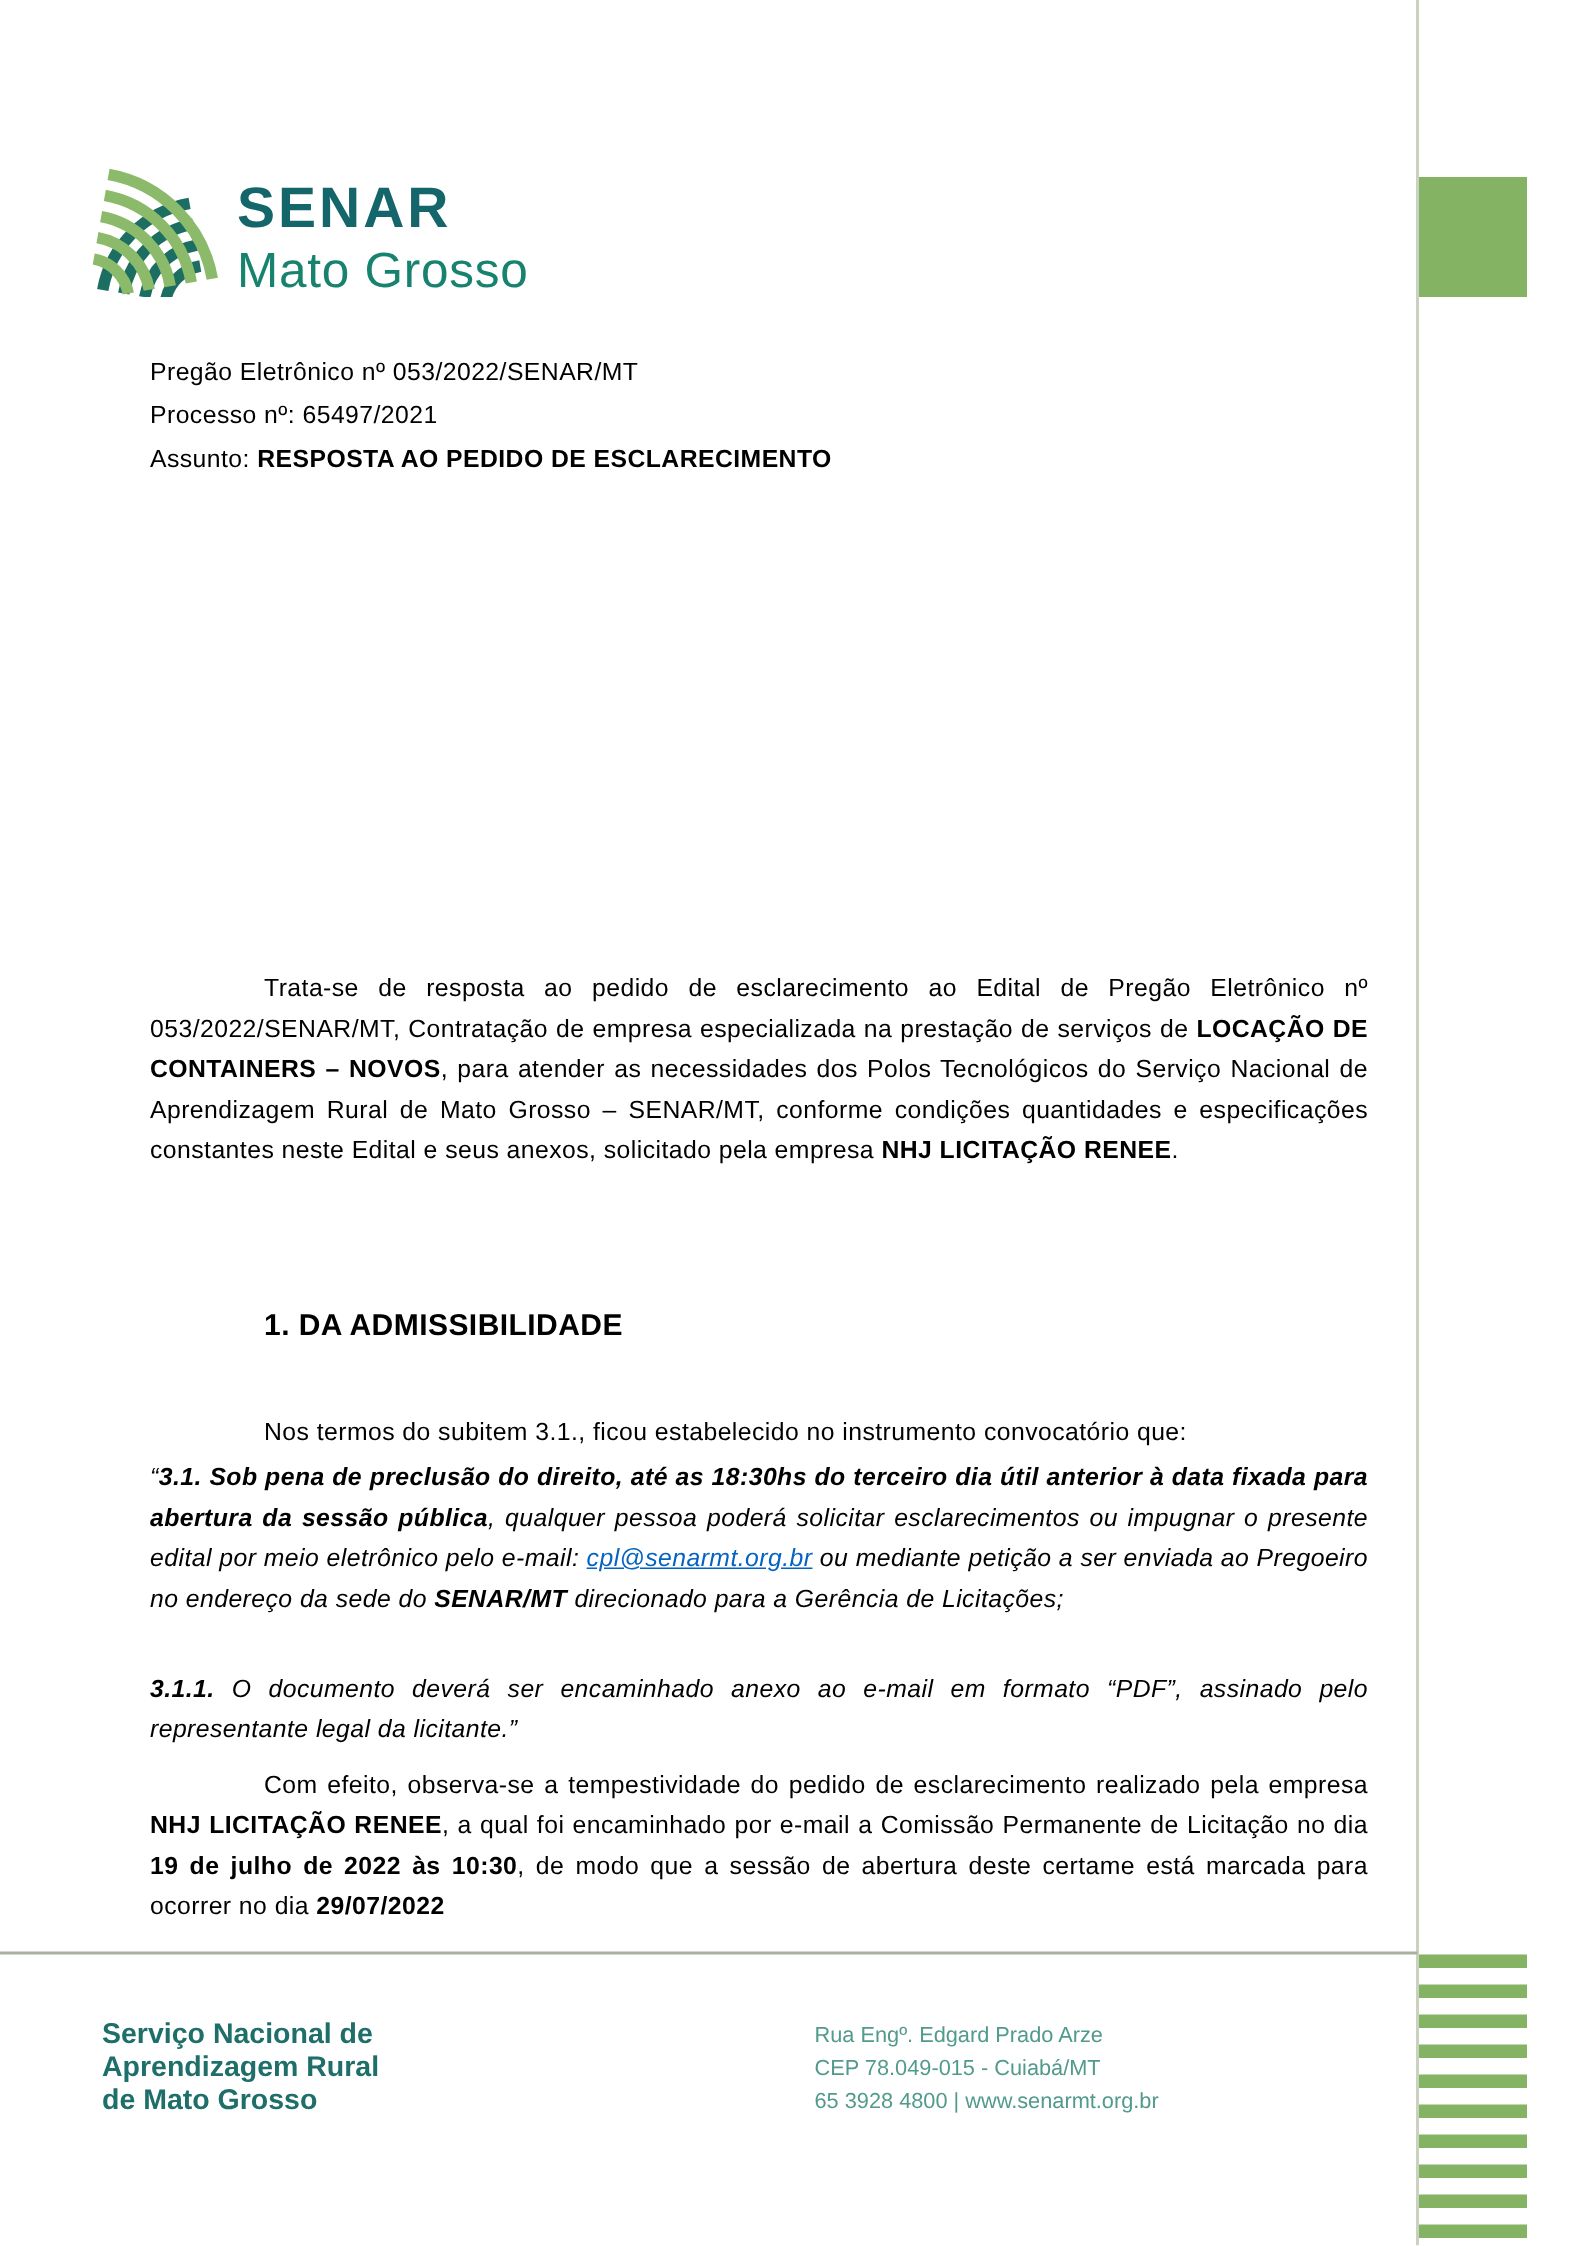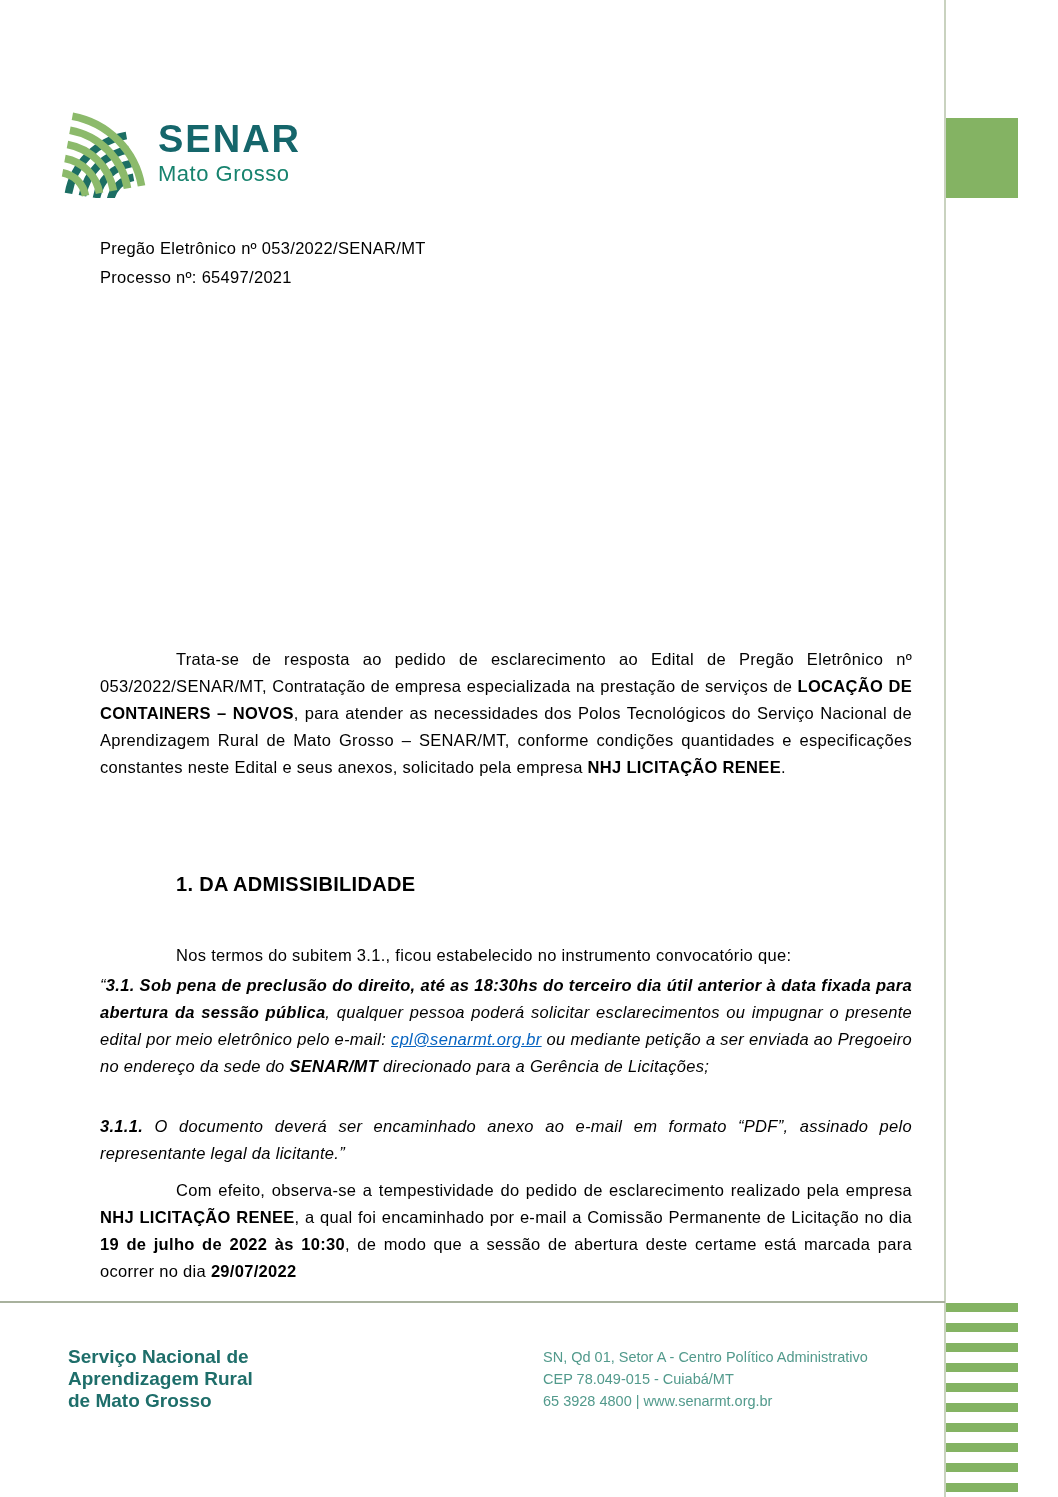--- a/index.html
+++ b/index.html
@@ -10,21 +10,21 @@
   
   .vline { position:absolute; left:944px; top:0; width:2px; height:1497px; background:var(--line_pale); }
   .green-block { position:absolute; left:946px; top:118px; width:72px; height:80px; background:var(--accent_green); }
   .stripes { position:absolute; left:946px; top:1303px; width:72px; }
   .stripes .stripe { height:9px; margin-bottom:11px; background:var(--accent_green); }
   
   .logo { position:absolute; left:48px; top:110px; display:flex; align-items:flex-start; }
   .logo-icon { width:100px; height:88px; }
   .logo-text { margin-left:10px; padding-top:10px; }
   .logo-brand { font-size:38px; font-weight:bold; letter-spacing:2px; color:var(--brand_dark_teal); line-height:1.05; }
-  .logo-region { font-size:22px; letter-spacing:0.5px; color:var(--brand_teal); line-height:1.1; margin-top:2px; }
+  .logo-region { font-size:33px; letter-spacing:0.5px; color:var(--brand_teal); line-height:1.1; margin-top:2px; }
   
   .header { position:absolute; left:100px; top:234px; width:812px; font-size:16.5px; line-height:29px; letter-spacing:0.3px; }
   
   .p { position:absolute; left:100px; width:812px; margin:0; font-size:16.5px; line-height:27px; letter-spacing:0.3px; text-align:justify; }
   .indent { text-indent:76px; }
   .p1 { top:646px; }
   .h1 { position:absolute; left:100px; top:873px; margin:0; padding-left:76px; font-size:20px; font-weight:bold; letter-spacing:0.3px; }
   .p2 { top:910px;margin-top:32px; }
   .quote1 { top:972px; }
   .quote2 { top:1113px; }
@@ -76,20 +76,21 @@
     </svg>
     <div class="logo-text">
       <div class="logo-brand">SENAR</div>
       <div class="logo-region">Mato Grosso</div>
     </div>
   </div>
 
   <div class="header">
     <div>Pregão Eletrônico nº 053/2022/SENAR/MT</div>
     <div>Processo nº: 65497/2021</div>
+    <div><span>Assunto: </span><span class="b">RESPOSTA AO PEDIDO DE ESCLARECIMENTO</span></div>
   </div>
 
   <p class="p p1 indent"><span>Trata-se de resposta ao pedido de esclarecimento ao Edital de Pregão Eletrônico nº 053/2022/SENAR/MT, Contratação de empresa especializada na prestação de serviços de </span><span class="b">LOCAÇÃO DE CONTAINERS – NOVOS</span><span>, para atender as necessidades dos Polos Tecnológicos do Serviço Nacional de Aprendizagem Rural de Mato Grosso – SENAR/MT, conforme condições quantidades e especificações constantes neste Edital e seus anexos, solicitado pela empresa </span><span class="b">NHJ LICITAÇÃO RENEE</span><span>.</span></p>
 
   <h2 class="h1">1. DA ADMISSIBILIDADE</h2>
 
   <p class="p p2 indent">Nos termos do subitem 3.1., ficou estabelecido no instrumento convocatório que:</p>
 
   <p class="p quote1"><span class="i">“</span><span class="b i">3.1. Sob pena de preclusão do direito, até as 18:30hs do terceiro dia útil anterior à data fixada para abertura da sessão pública</span><span class="i">, qualquer pessoa poderá solicitar esclarecimentos ou impugnar o presente edital por meio eletrônico pelo e-mail: </span><span class="i link">cpl@senarmt.org.br</span><span class="i">  ou mediante petição a ser enviada ao Pregoeiro no endereço da sede do </span><span class="b i">SENAR/MT</span><span class="i"> direcionado para a Gerência de Licitações;</span></p>
 
@@ -99,18 +100,18 @@
 
   <div class="separator"></div>
 
   <div class="footer-left">
     <div>Serviço Nacional de</div>
     <div>Aprendizagem Rural</div>
     <div>de Mato Grosso</div>
   </div>
 
   <div class="footer-right">
-    <div>SN, Qd 01, Setor A - Centro Político Administrativo</div>
+    <div>Rua Engº. Edgard Prado Arze</div>
     <div>CEP 78.049-015 - Cuiabá/MT</div>
     <div>65 3928 4800 | www.senarmt.org.br</div>
   </div>
 
 </div>
 
 </body></html>

